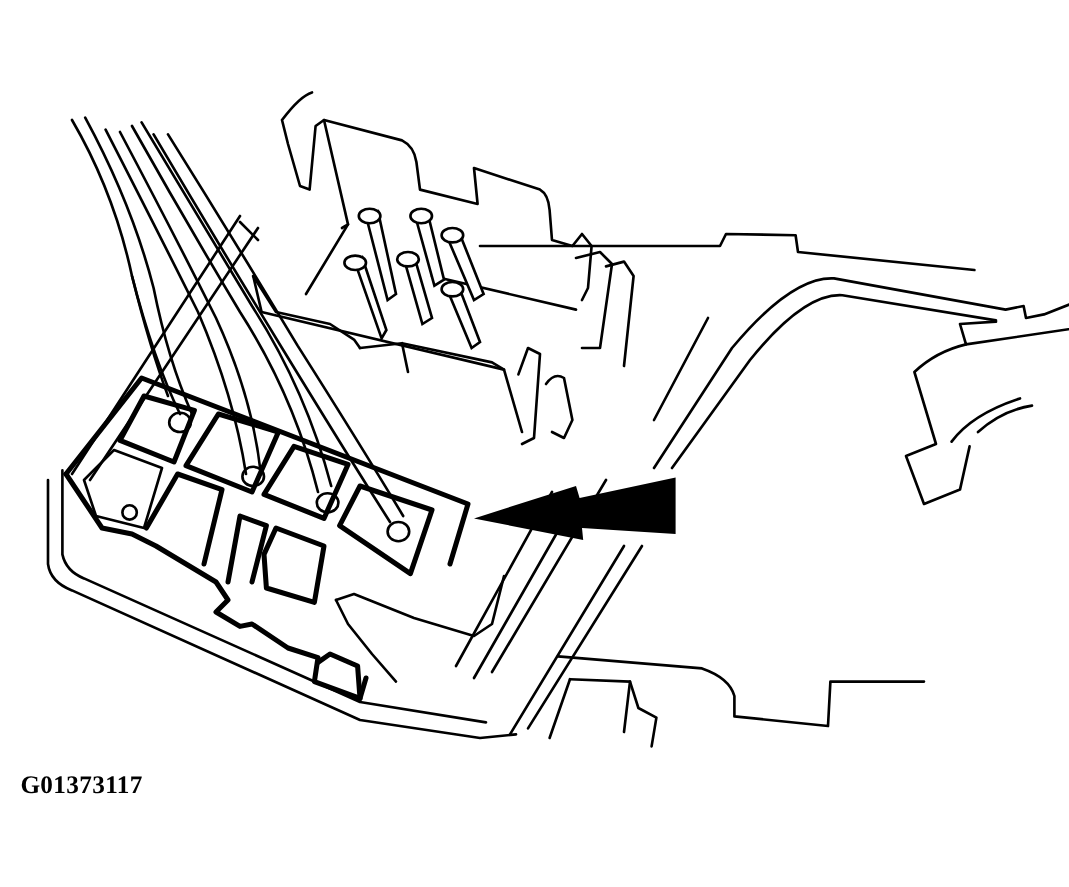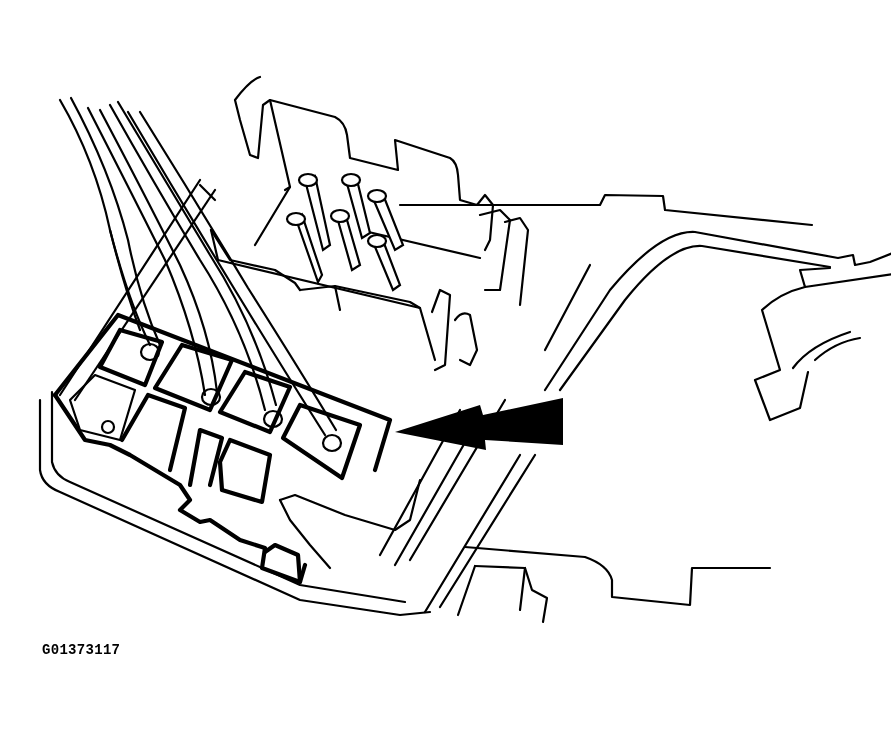--- a/index.html
+++ b/index.html
@@ -3,23 +3,23 @@
 <meta charset="utf-8">
 <style>
   html, body { margin: 0; padding: 0; background: #ffffff; }
   body { width: 891px; height: 739px; position: relative; overflow: hidden; }
   #illustration { position: absolute; left: 0; top: 0; width: 891px; height: 739px; }
   #illustration .ln { fill: none; stroke: #000; stroke-width: 2.2; stroke-linejoin: round; stroke-linecap: round; }
   #illustration .thk { fill: none; stroke: #000; stroke-width: 4.2; stroke-linejoin: round; stroke-linecap: round; }
   #illustration .pin { fill: #fff; stroke: #000; stroke-width: 2.2; }
   #illustration .solid { fill: #000; stroke: none; }
   .caption {
-    position: absolute; left: 42px; top: 642px;
-    font-family: Liberation Mono, monospace; font-weight: bold;
-    font-size: 14px; color: #000; letter-spacing: 0.3px;
+    position: absolute; left: 17px; top: 642px;
+    font-family: Liberation Serif, serif; font-weight: bold;
+    font-size: 21px; color: #000; letter-spacing: 0.3px;
   }
 </style>
 </head>
 <body>
 
 <svg id="illustration" viewBox="0 0 891 739" xmlns="http://www.w3.org/2000/svg">
 
   <g>
     <path class="ln" d="M40 400 L40 470 Q42 485 60 492 L300 600 L400 615 L430 612"></path>
     <path class="ln" d="M52 392 L52 462 Q55 476 70 482 L300 585 L405 602"></path>

